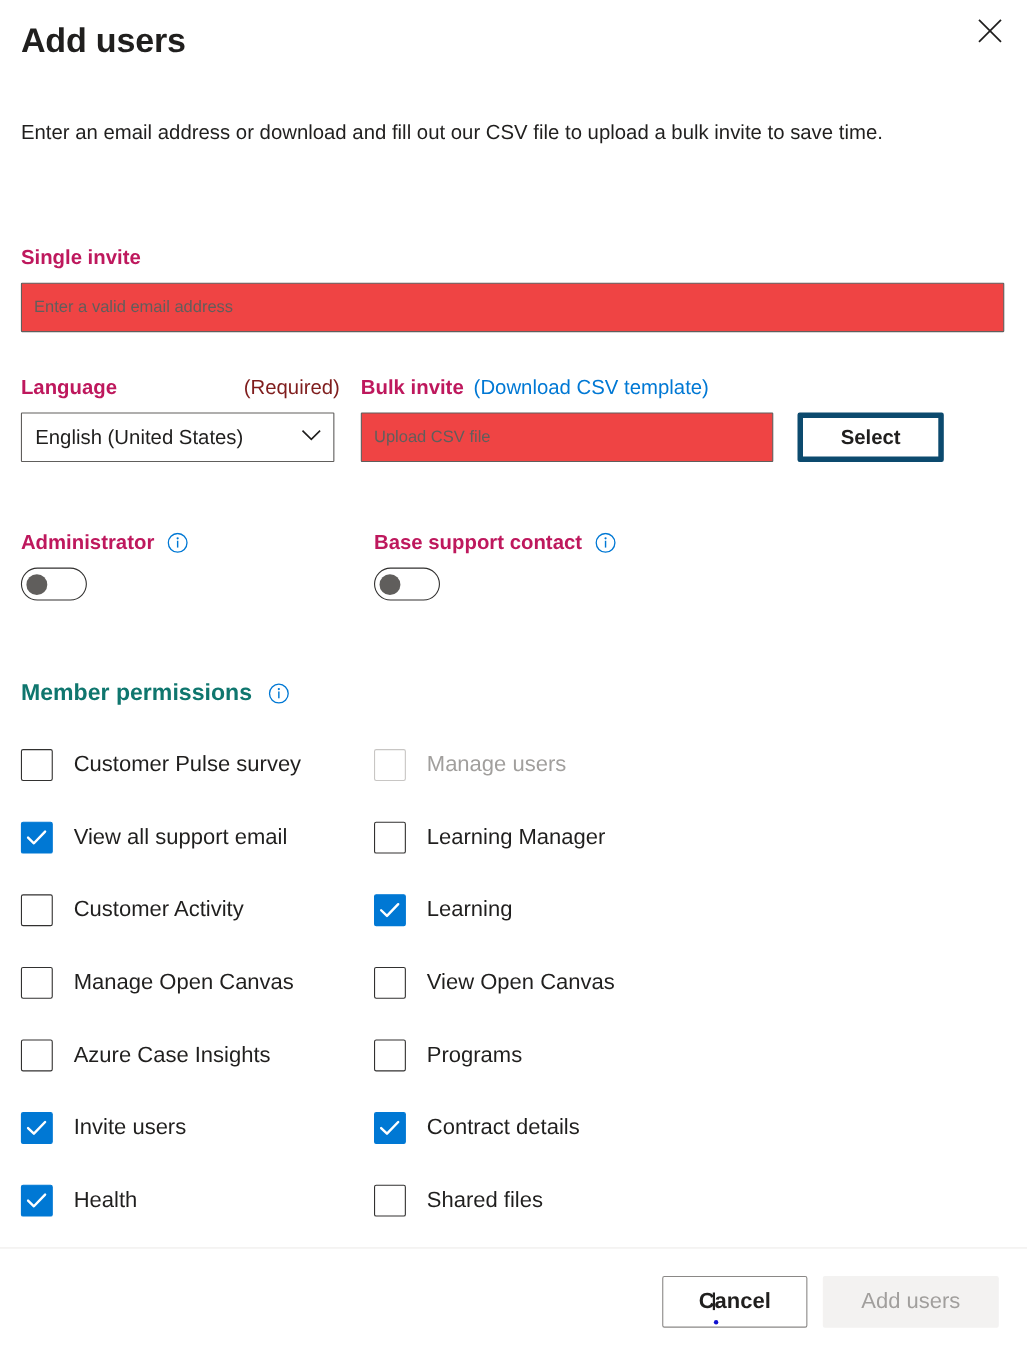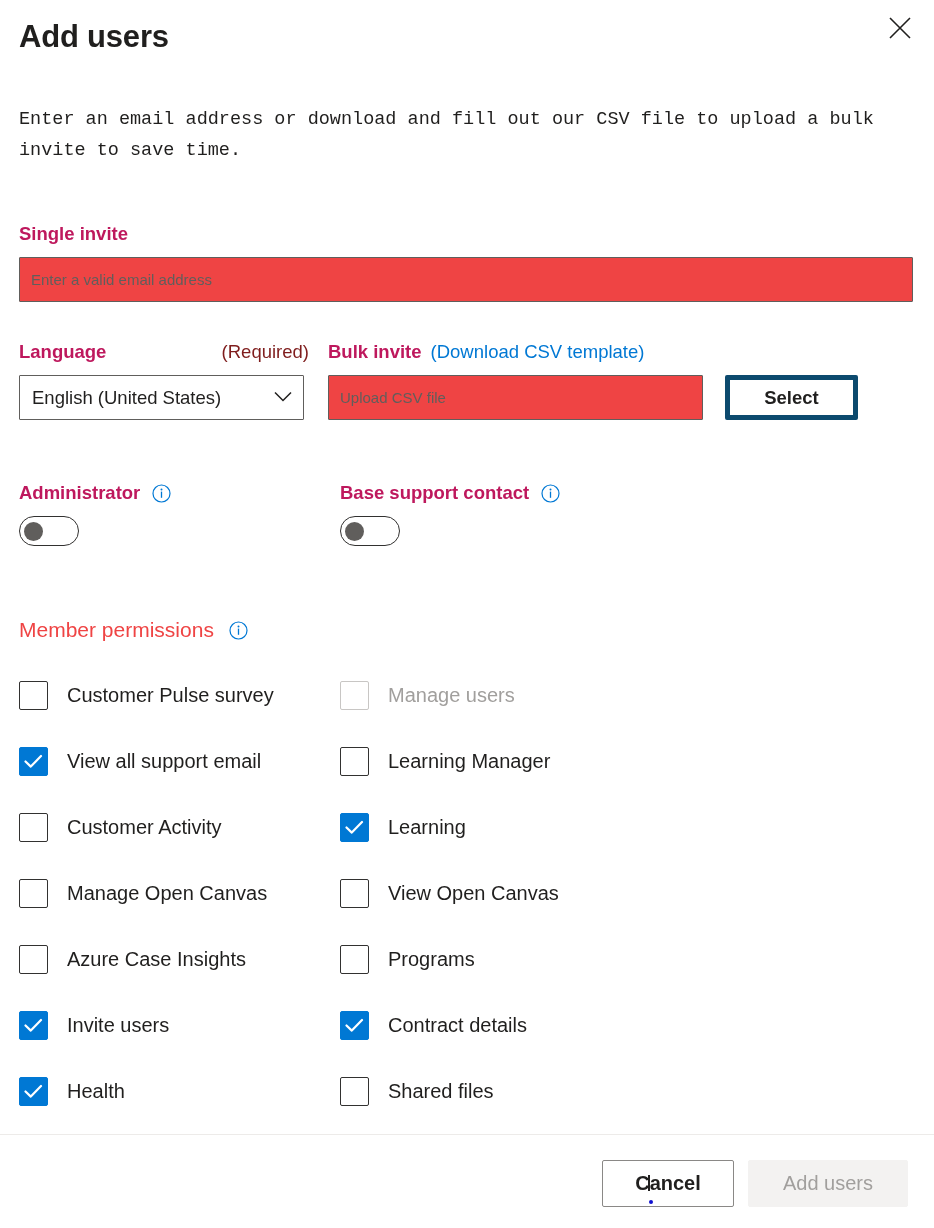--- a/index.html
+++ b/index.html
@@ -45,21 +45,20 @@
 
   
   #dialog-description {
     position: absolute;
     left: 19px;
     top: 104px;
     width: 876px;
     font-size: 18.5px;
     line-height: 31px;
     color: #201f1e;
-    font-family: Liberation Mono, monospace;
   }
 
   
   .field-label {
     font-size: 18.5px;
     font-weight: bold;
     color: #be185d;
     line-height: 24px;
   }
   .required-tag {
@@ -210,22 +209,22 @@
   #member-permissions-header {
     position: absolute;
     left: 19px;
     top: 618px;
     display: flex;
     align-items: center;
     gap: 15px;
   }
   #member-permissions-title {
     font-size: 21px;
-    font-weight: normal;
-    color: #ef4444;
+    font-weight: bold;
+    color: #0f766e;
   }
 
   #permissions-grid {
     position: absolute;
     left: 19px;
     top: 662px;
     width: 700px;
   }
   .permissions-column {
     position: absolute;

